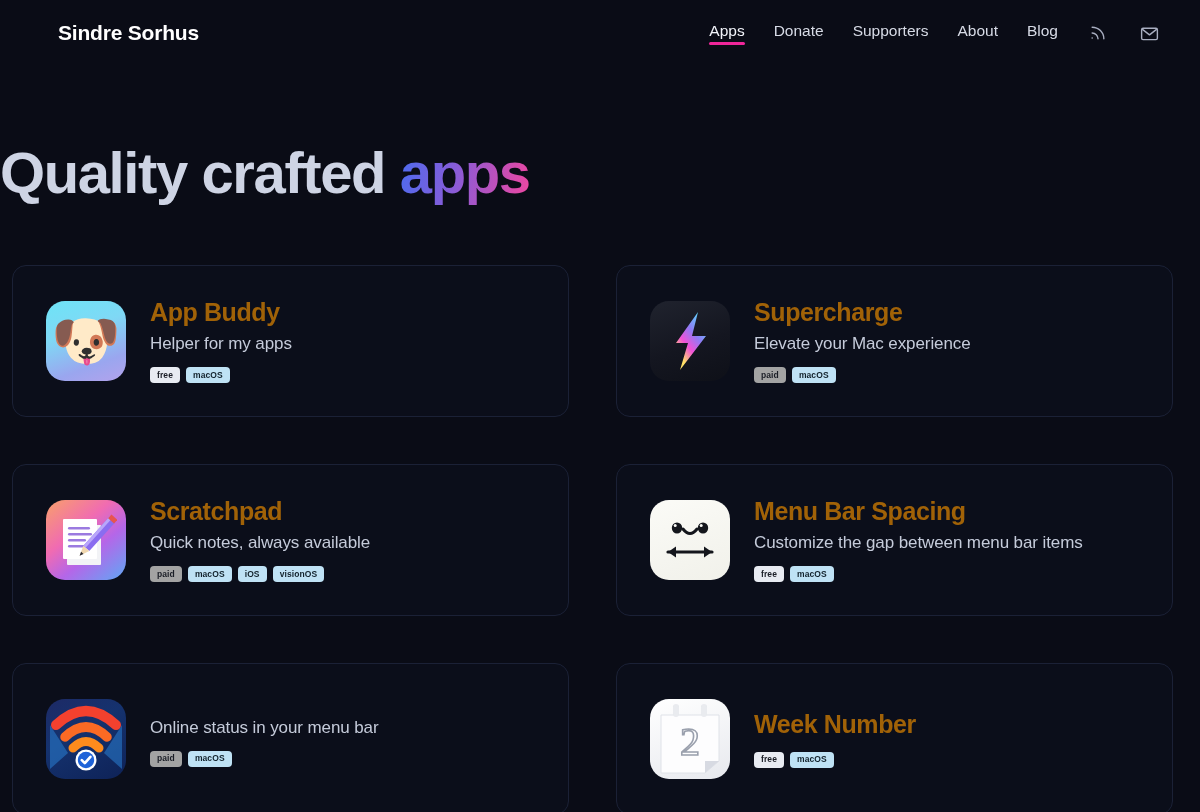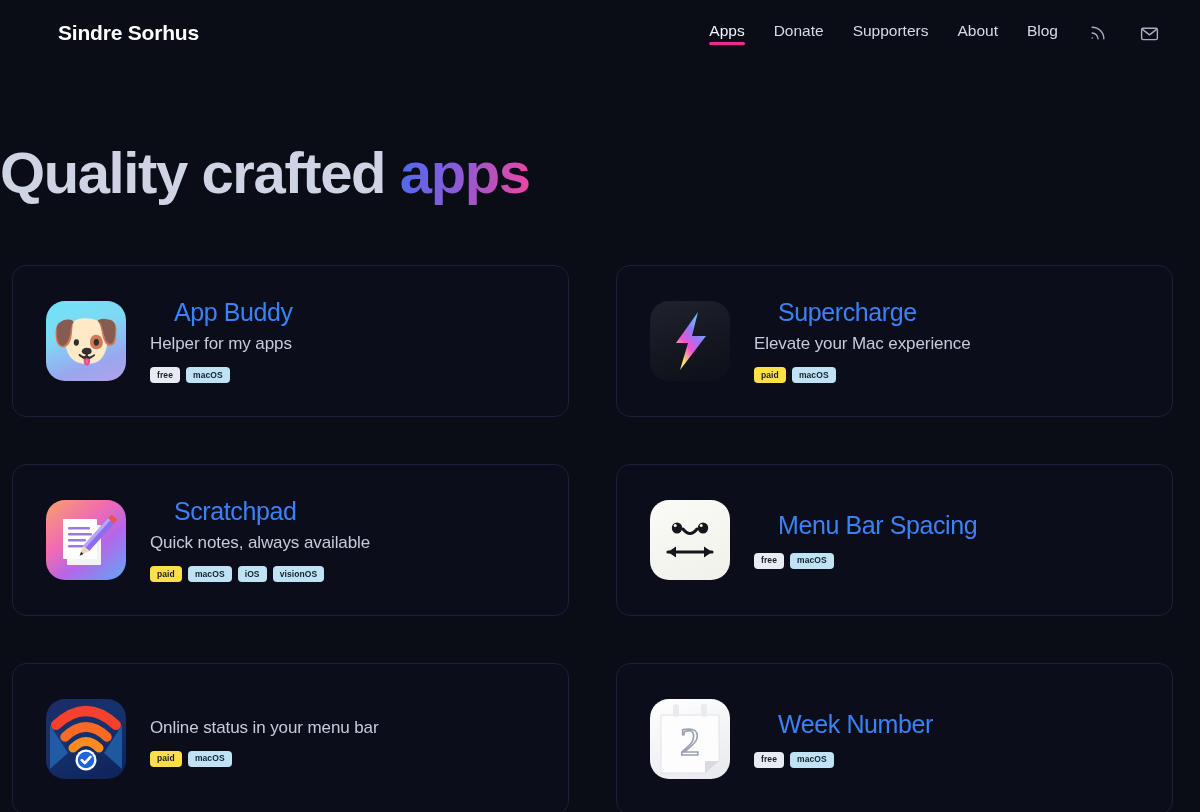--- a/index.html
+++ b/index.html
@@ -122,26 +122,25 @@
     flex: none;
   }
 
   .app-text {
     margin-left: 24px;
     min-width: 0;
   }
 
   .app-name {
     font-size: 25px;
-    font-weight: normal;
-    color: #3b82f6;
+    font-weight: bold;
+    color: #a16207;
     letter-spacing: -0.4px;
     line-height: 1.15;
     white-space: nowrap;
-    margin-left: 24px;
   }
 
   .app-tagline {
     margin-top: 7px;
     font-size: 17px;
     color: #c5cbda;
     letter-spacing: -0.1px;
     white-space: nowrap;
   }
 
@@ -154,21 +153,21 @@
   .tag {
     font-size: 8.5px;
     line-height: 1;
     padding: 3.5px 7px 4px;
     border-radius: 4px;
     font-weight: bold;
     letter-spacing: 0.1px;
     white-space: nowrap;
   }
   .tag.price { background: #e8ebf2; color: #1a1d26; }
-  .tag.price.paid { background: #fde047; color: #1a1d26; }
+  .tag.price.paid { background: #a3a3a3; color: #1a1d26; }
   .tag.os { background: #bfe2f5; color: #12222c; }
 
   
   
   .ic-buddy { background: linear-gradient(160deg, #6ee4f7 0%, #7fd8f5 38%, #9aa6ef 75%, #b3a2ec 100%); }
   .ic-buddy .emoji {
     position: absolute; inset: 0;
     display: flex; align-items: center; justify-content: center;
     font-size: 56px; line-height: 1;
   }
@@ -305,20 +304,21 @@
         <circle cx="15.2" cy="10.6" r="1.5" fill="#fafaf6"></circle>
         <circle cx="41.2" cy="10.6" r="1.5" fill="#fafaf6"></circle>
         <path d="M23 14 Q30 23 37 14" stroke="#14161c" stroke-width="3" fill="none" stroke-linecap="round"></path>
         <path d="M8 37 H52" stroke="#14161c" stroke-width="3.2" stroke-linecap="round"></path>
         <path d="M8 37 L16 31.5 L16 42.5 Z" fill="#14161c"></path>
         <path d="M52 37 L44 31.5 L44 42.5 Z" fill="#14161c"></path>
       </svg>
     </div>
     <div class="app-text">
       <div class="app-name">Menu Bar Spacing</div>
+      <div class="app-tagline">Customize the gap between menu bar items</div>
       <div class="tag-row">
         <span class="tag price">free</span>
         <span class="tag os">macOS</span>
       </div>
     </div>
   </article>
 
   <article class="app-card">
     <div class="app-icon ic-online">
       <svg width="76" height="72" viewBox="0 0 76 72">

